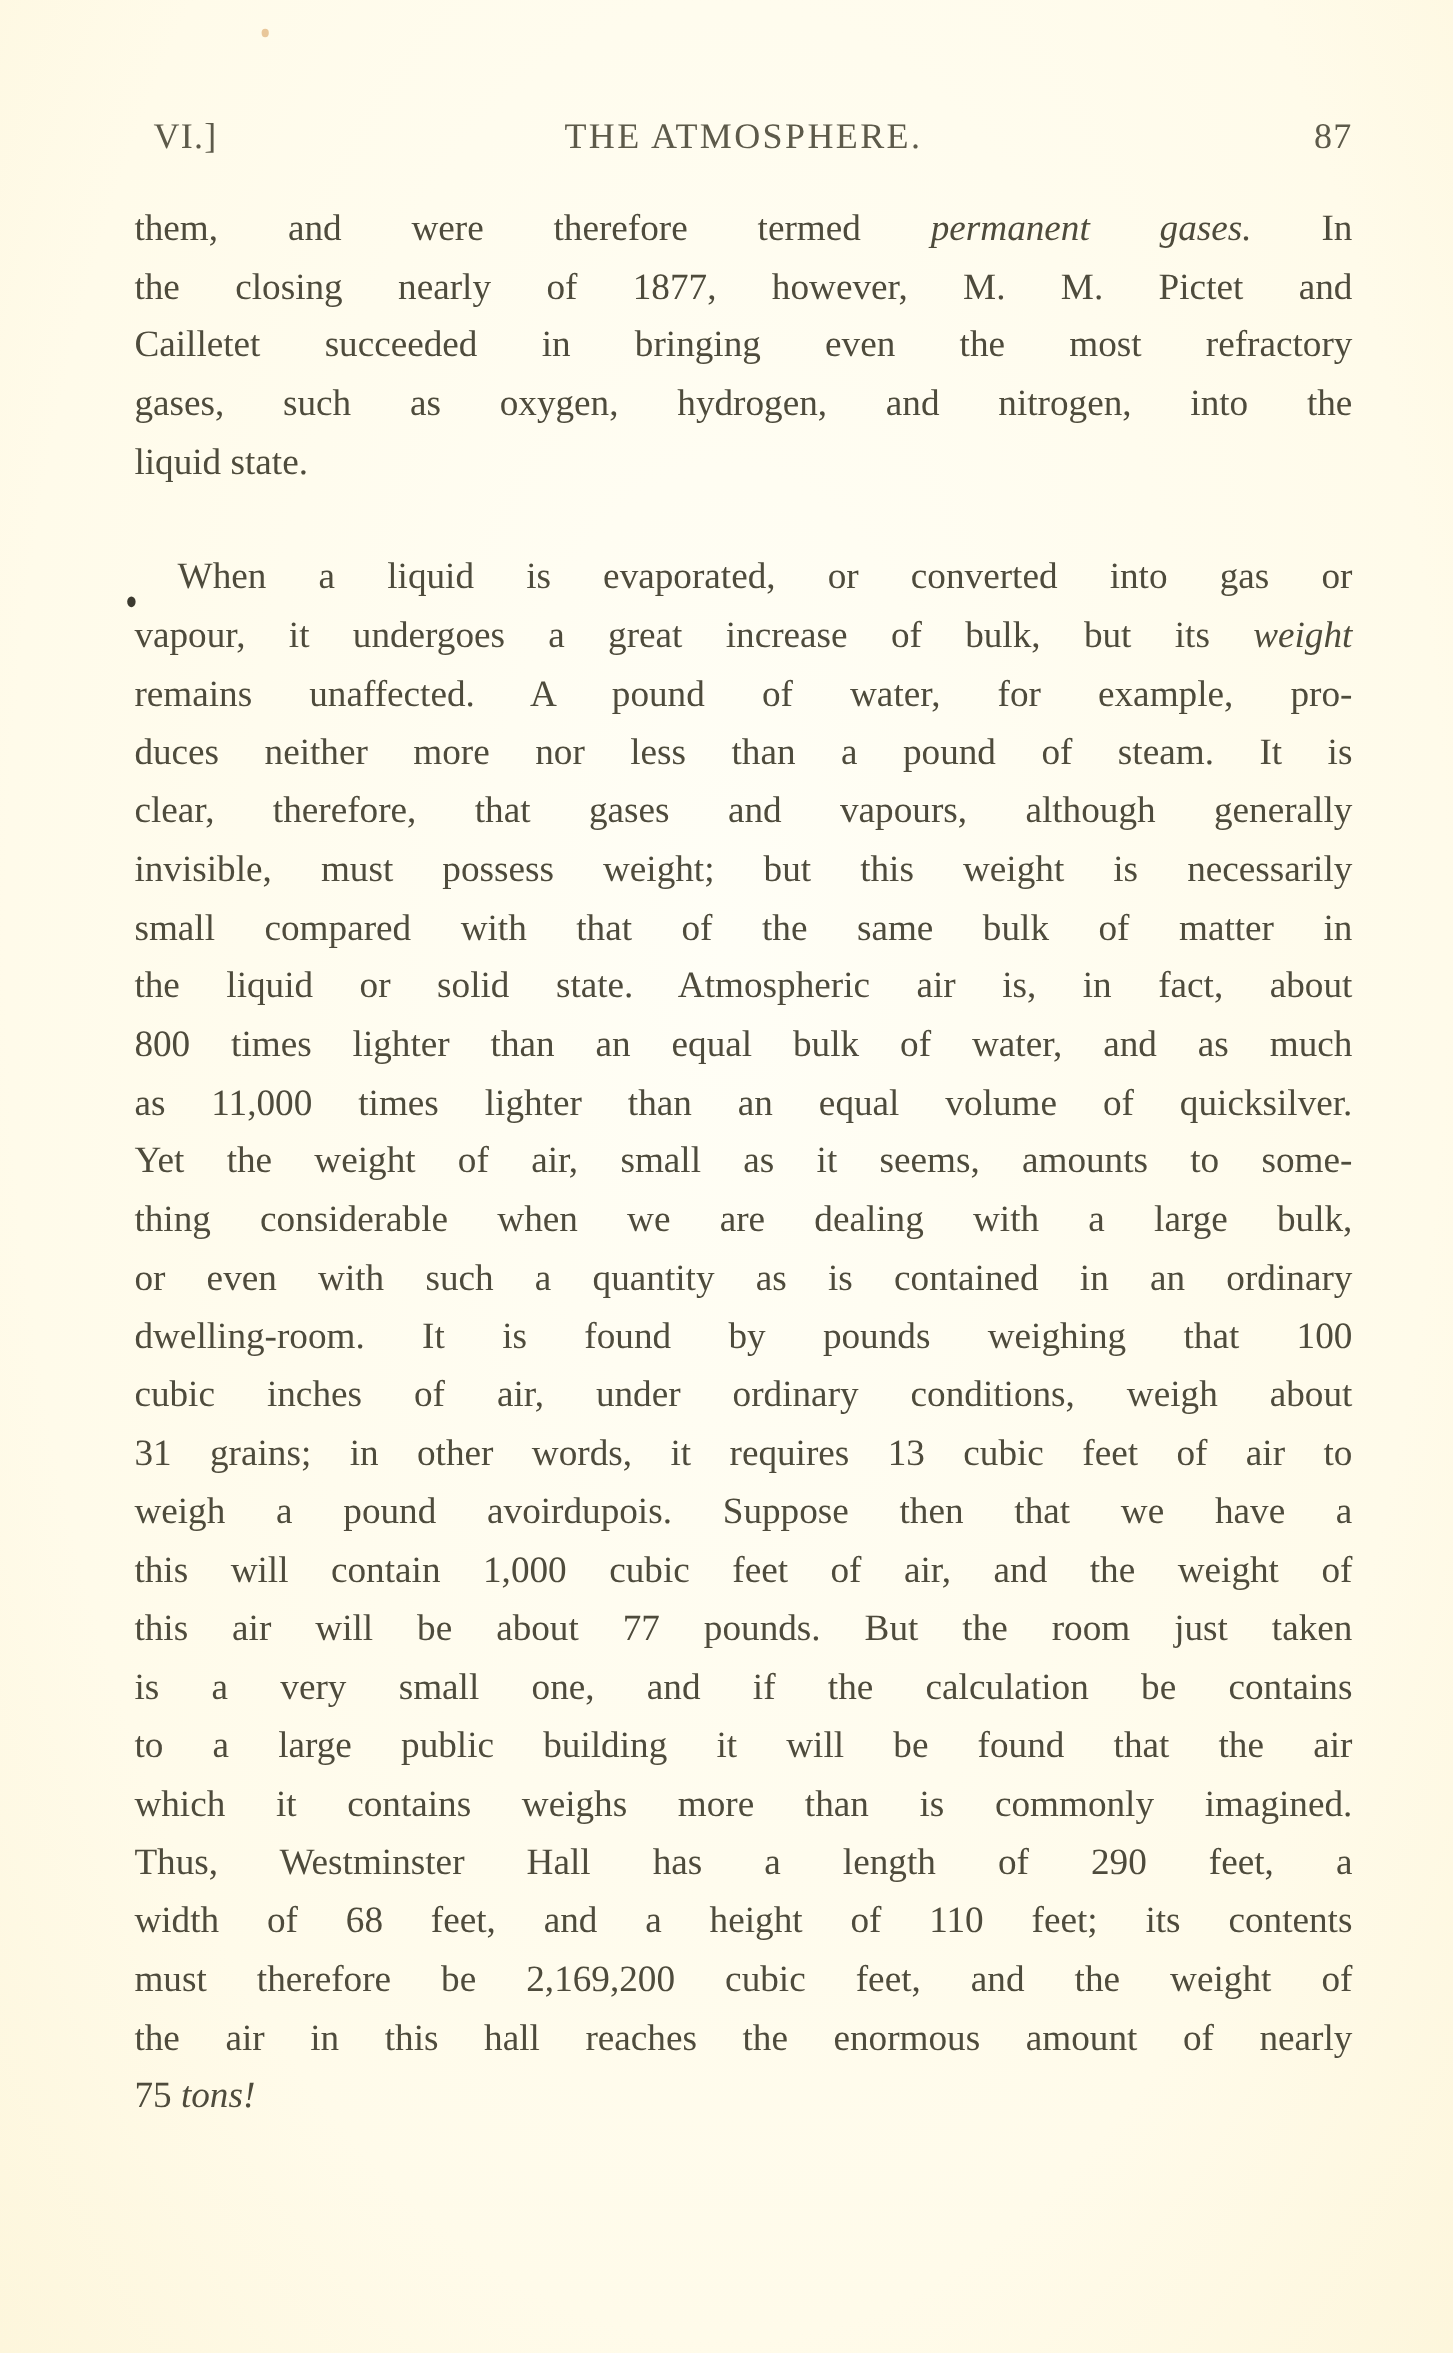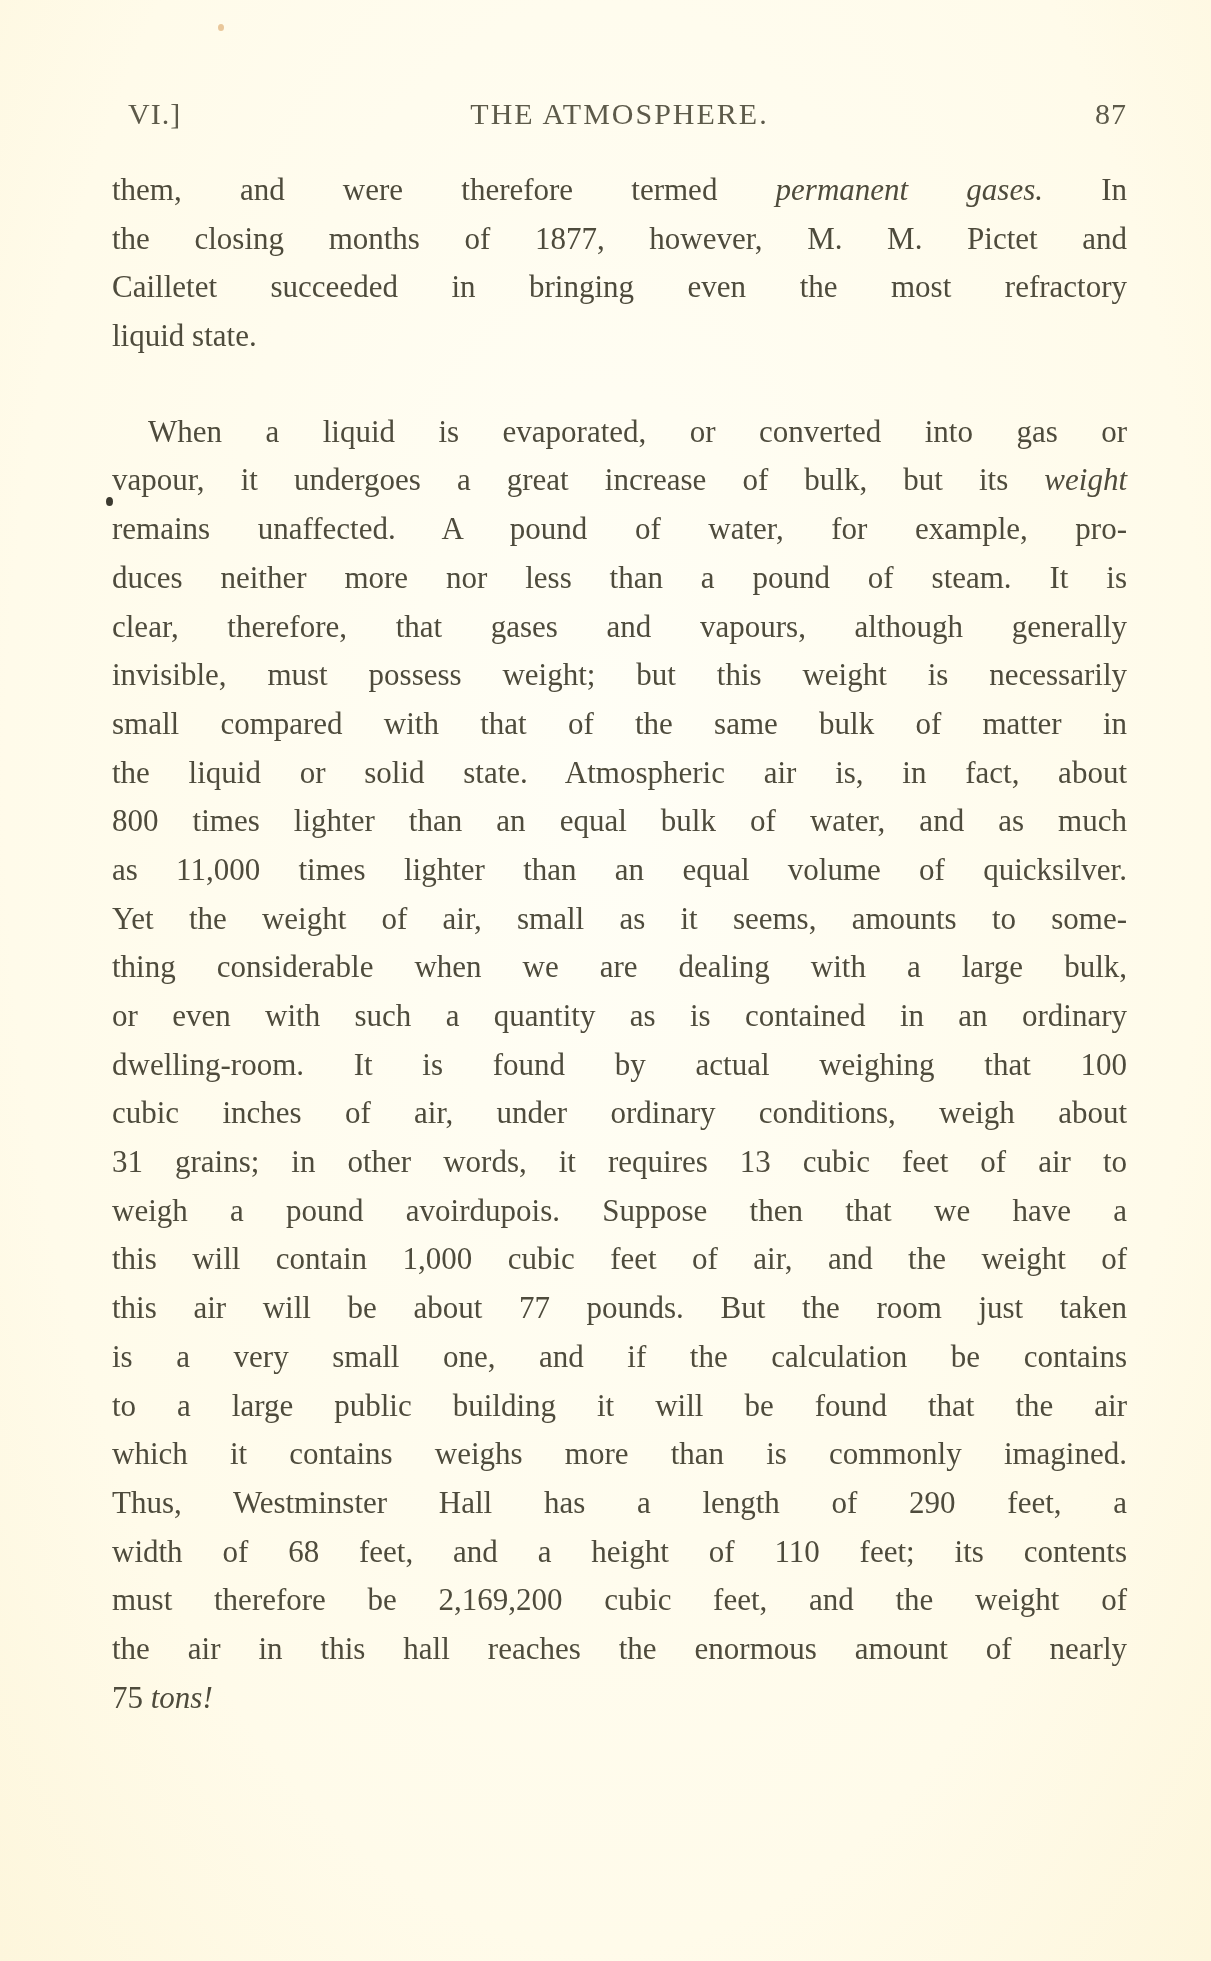--- a/index.html
+++ b/index.html
@@ -72,39 +72,40 @@
 
   <div class="running-head">
     <span class="rh-chapter">VI.]</span>
     <span class="rh-title">THE ATMOSPHERE.</span>
     <span class="rh-page">87</span>
   </div>
 
   <div class="body-text" id="body-text">
       <div>
         <span class="line"><span>them, and were therefore termed </span><span class="it">permanent gases.</span><span>  In</span></span>
-        <span class="line"><span>the closing months of 1877, however, M. M. Pictet and</span></span>
+        <span class="line"><span>the closing nearly of 1877, however, M. M. Pictet and</span></span>
         <span class="line"><span>Cailletet succeeded in bringing even the most refractory</span></span>
+        <span class="line"><span>gases, such as oxygen, hydrogen, and nitrogen, into the</span></span>
         <span class="line last"><span>liquid state.</span></span>
       </div>
       <div>
         <span class="line indent"><span>When a liquid is evaporated, or converted into gas or</span></span>
         <span class="line"><span>vapour, it undergoes a great increase of bulk, but its </span><span class="it">weight</span></span>
         <span class="line"><span>remains unaffected.  A pound of water, for example, pro-</span></span>
         <span class="line"><span>duces neither more nor less than a pound of steam.  It is</span></span>
         <span class="line"><span>clear, therefore, that gases and vapours, although generally</span></span>
         <span class="line"><span>invisible, must possess weight; but this weight is necessarily</span></span>
         <span class="line"><span>small compared with that of the same bulk of matter in</span></span>
         <span class="line"><span>the liquid or solid state.  Atmospheric air is, in fact, about</span></span>
         <span class="line"><span>800 times lighter than an equal bulk of water, and as much</span></span>
         <span class="line"><span>as 11,000 times lighter than an equal volume of quicksilver.</span></span>
         <span class="line"><span>Yet the weight of air, small as it seems, amounts to some-</span></span>
         <span class="line"><span>thing considerable when we are dealing with a large bulk,</span></span>
         <span class="line"><span>or even with such a quantity as is contained in an ordinary</span></span>
-        <span class="line"><span>dwelling-room.  It is found by actual weighing that 100</span></span>
+        <span class="line"><span>dwelling-room.  It is found by pounds weighing that 100</span></span>
         <span class="line"><span>cubic inches of air, under ordinary conditions, weigh about</span></span>
         <span class="line"><span>31 grains; in other words, it requires 13 cubic feet of air to</span></span>
         <span class="line"><span>weigh a pound avoirdupois.  Suppose then that we have a</span></span>
         <span class="line"><span>this will contain 1,000 cubic feet of air, and the weight of</span></span>
         <span class="line"><span>this air will be about 77 pounds.  But the room just taken</span></span>
         <span class="line"><span>is a very small one, and if the calculation be contains</span></span>
         <span class="line"><span>to a large public building it will be found that the air</span></span>
         <span class="line"><span>which it contains weighs more than is commonly imagined.</span></span>
         <span class="line"><span>Thus, Westminster Hall has a length of 290 feet, a</span></span>
         <span class="line"><span>width of 68 feet, and a height of 110 feet; its contents</span></span>

